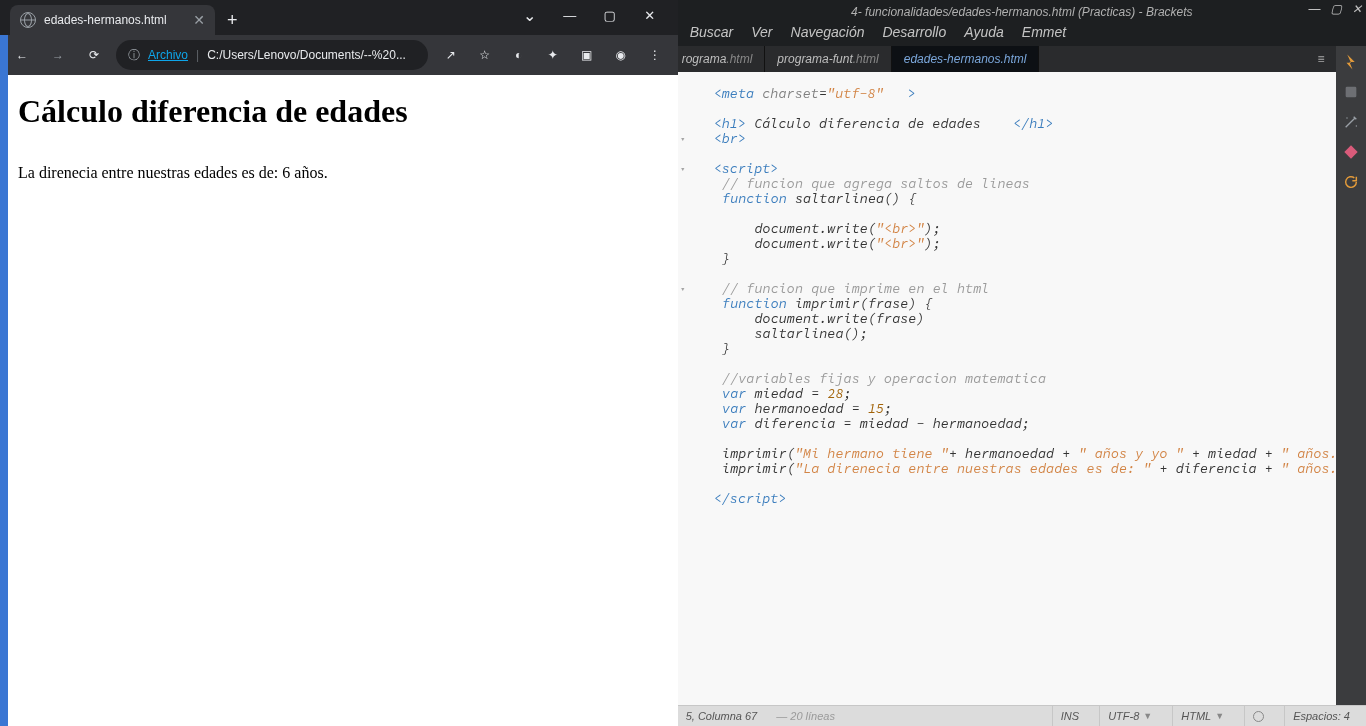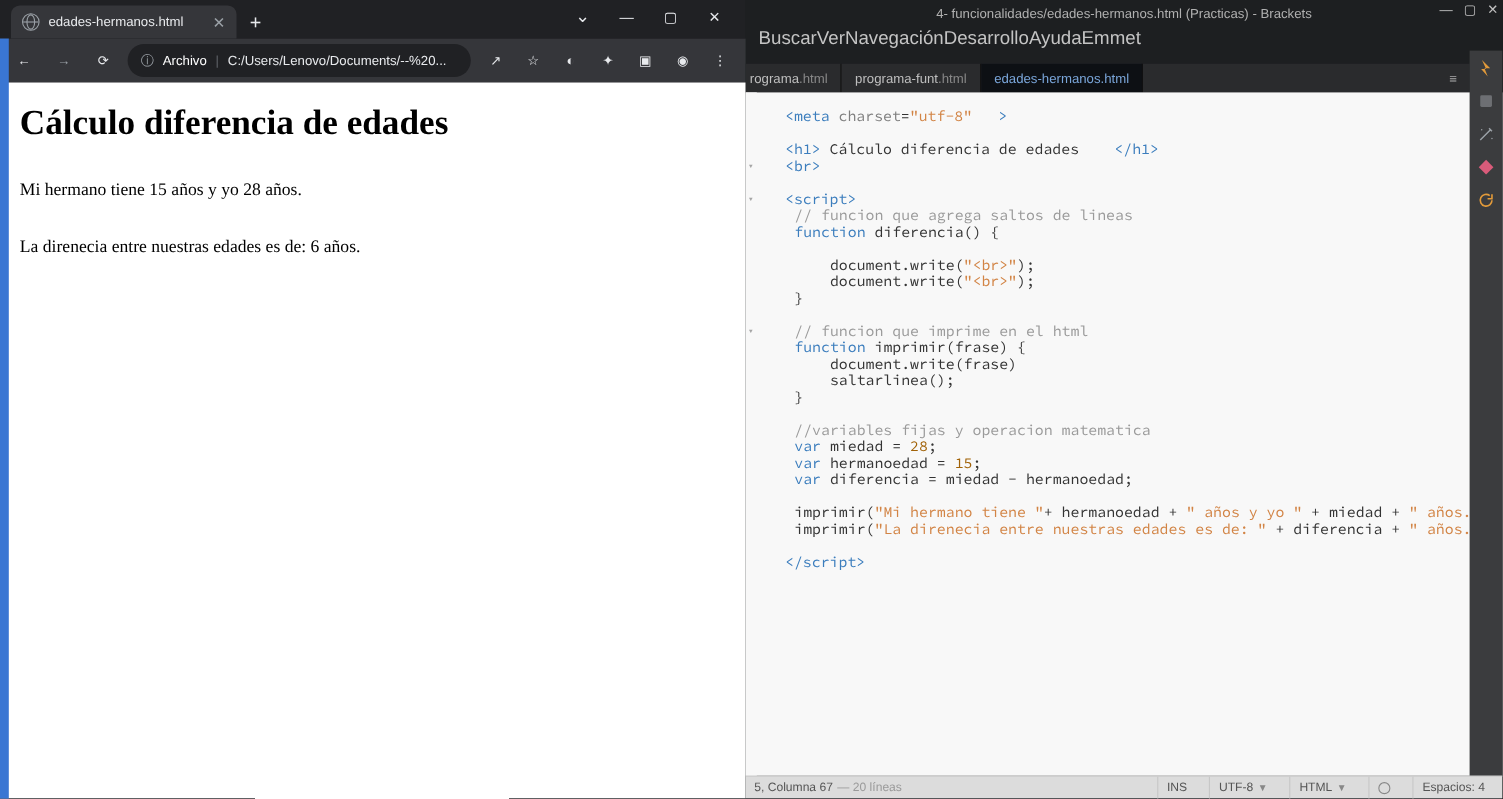--- a/index.html
+++ b/index.html
@@ -16,36 +16,36 @@
 .tab .close { margin-left: auto; color: #9aa0a6; font-size: 14px; }
 .newtab { color: #e8eaed; font-size: 18px; margin-left: 12px; margin-top: 6px; }
 .window-controls-left { position: absolute; right: 8px; top: 0; display: flex; gap: 0; }
 .wc { width: 40px; height: 30px; display: flex; align-items: center; justify-content: center; color: #e8eaed; font-size: 13px; }
 .wc.dd { font-size: 16px; }
 
 .browser-toolbar { height: 40px; background: #35363a; display: flex; align-items: center; padding: 0 8px; gap: 8px; }
 .nav-btn { width: 28px; height: 28px; display: flex; align-items: center; justify-content: center; color: #9aa0a6; border-radius: 50%; }
 .nav-btn.active { color: #e8eaed; }
 .omnibox { flex: 1; background: #202124; border-radius: 20px; height: 30px; display: flex; align-items: center; padding: 0 12px; color: #9aa0a6; gap: 8px; }
-.omnibox .lbl { color: #ffffff; }
+.omnibox .lbl { color: #0ea5e9; text-decoration: underline; }
 .omnibox .sep { color: #5f6368; }
 .omnibox .path { color: #e8eaed; white-space: nowrap; overflow: hidden; text-overflow: ellipsis; max-width: 220px; text-align: right; }
 .toolbar-icons { display: flex; gap: 4px; }
 .ti { width: 30px; height: 30px; display: flex; align-items: center; justify-content: center; color: #e8eaed; }
 
 .page { flex: 1; background: #fff; color: #000; padding: 18px; font-family: "Times New Roman", serif; font-size: 16px; }
 .page h1 { font-size: 32px; font-weight: bold; margin-bottom: 34px; }
 .page p { margin-bottom: 34px; }
 
 
-.editor { flex: 1; background: #1d1f21; display: flex; flex-direction: column; position: relative; }
+.editor { flex: 1; background: #1d1f21; display: flex; flex-direction: column; position: relative; font-style: italic; }
 .editor-titlebar { height: 24px; display: flex; align-items: center; justify-content: center; color: #b0b0b0; font-size: 12px; position: relative; }
 .editor-winctl { position: absolute; right: 4px; top: 2px; display: flex; gap: 10px; color: #c0c0c0; font-size: 12px; }
-.editor-menu { height: 22px; display: flex; align-items: center; padding-left: 12px; color: #c4c4c4; font-size: 17px; }
-.editor-tabs { height: 26px; background: #2a2b2d; display: flex; align-items: stretch; margin-right: 30px; margin-top: 12px; }
+.editor-menu { height: 22px; display: flex; align-items: flex-start; gap: 18px; padding-left: 12px; color: #c4c4c4; font-size: 14px; }
+.editor-tabs { height: 26px; background: #2a2b2d; display: flex; align-items: stretch; margin-right: 30px; }
 .etab { padding: 0 12px; display: flex; align-items: center; color: #bfbfbf; font-size: 12px; border-right: 1px solid #111; }
 .etab .ext { color: #888; }
 .etab.active { background: #0d1014; color: #7aa6da; }
 .etab.cut { padding-left: 4px; }
 .etab-right { margin-left: auto; width: 30px; display: flex; align-items: center; justify-content: center; color: #aaa; }
 
 .editor-body { flex: 1; display: flex; background: #f8f8f8; color: #333; font-family: "Consolas","Source Code Pro",monospace; font-size: 13.5px; line-height: 15px; position: relative; }
 .gutter { width: 10px; background: #f8f8f8; color: #a5a5a5; font-size: 10px; padding-top: 14px; text-align: center; user-select: none; }
 .gutter div { height: 15px; }
 .code { flex: 1; padding: 14px 4px 0 2px; white-space: pre; overflow: hidden; }
@@ -55,21 +55,21 @@
 .str  { color: #d28445; } 
 .fn   { color: #333; }
 .num  { color: #a16207; }
 .com  { color: #9a9a9a; }
 .name { color: #333; }
 
 .sidebar-right { width: 30px; background: #3b3c3e; display: flex; flex-direction: column; align-items: center; padding-top: 6px; gap: 10px; position: absolute; right: 0; top: 46px; bottom: 21px; }
 .sb-ic { width: 20px; height: 20px; display: flex; align-items: center; justify-content: center; }
 
 .statusbar { height: 21px; background: #dcdcdc; color: #555; font-size: 11px; display: flex; align-items: center; padding: 0 8px; border-top: 1px solid #c7c7c7; }
-.sb-left { display: flex; gap: 4px; }
+.sb-left { display: flex; gap: 19px; }
 .sb-left .muted { color: #9a9a9a; }
 .sb-right { margin-left: auto; display: flex; align-items: center; gap: 12px; }
 .sb-seg { padding: 0 8px; border-left: 1px solid #c7c7c7; height: 21px; display: flex; align-items: center; gap: 4px; }
 .tri { font-size: 9px; color: #888; }
 .circ { width: 11px; height: 11px; border: 1.3px solid #888; border-radius: 50%; display: inline-block; }
 </style>
 </head>
 <body>
 
 <div class="browser">
@@ -103,21 +103,20 @@
       <span class="ti">☆</span>
       <span class="ti">◐</span>
       <span class="ti">✦</span>
       <span class="ti">▣</span>
       <span class="ti">◉</span>
       <span class="ti">⋮</span>
     </div>
   </div>
   <div class="page">
     <h1>Cálculo diferencia de edades</h1>
-    <p>Mi hermano tiene 15 años y yo 28 años.</p>
     <p>La direnecia entre nuestras edades es de: 6 años.</p>
   </div>
 </div>
 
 <div class="editor">
   <div class="editor-titlebar">
     <span>4- funcionalidades/edades-hermanos.html (Practicas) - Brackets</span>
     <div class="editor-winctl">
       <span>—</span>
       <span>▢</span>
@@ -179,21 +178,21 @@
         <div></div>
         <div></div>
     </div>
     <div class="code"><span class="tag-b">&lt;meta</span> <span class="attr">charset</span>=<span class="str">"utf-8"</span><span class="tag-b">&gt;</span>
 
 <span class="tag-b">&lt;h1&gt;</span> Cálculo diferencia de edades <span class="tag-b">&lt;/h1&gt;</span>
 <span class="tag-b">&lt;br&gt;</span>
 
 <span class="tag-b">&lt;script&gt;</span>
     <span class="com">// funcion que agrega saltos de lineas</span>
-    <span class="kw">function</span> <span class="fn">diferencia</span>() {
+    <span class="kw">function</span> <span class="fn">saltarlinea</span>() {
 
         document.<span class="fn">write</span>(<span class="str">"&lt;br&gt;"</span>);
         document.<span class="fn">write</span>(<span class="str">"&lt;br&gt;"</span>);
     }
 
     <span class="com">// funcion que imprime en el html</span>
     <span class="kw">function</span> <span class="fn">imprimir</span>(<span class="name">frase</span>) {
         document.<span class="fn">write</span>(frase)
         saltarlinea();
     }

